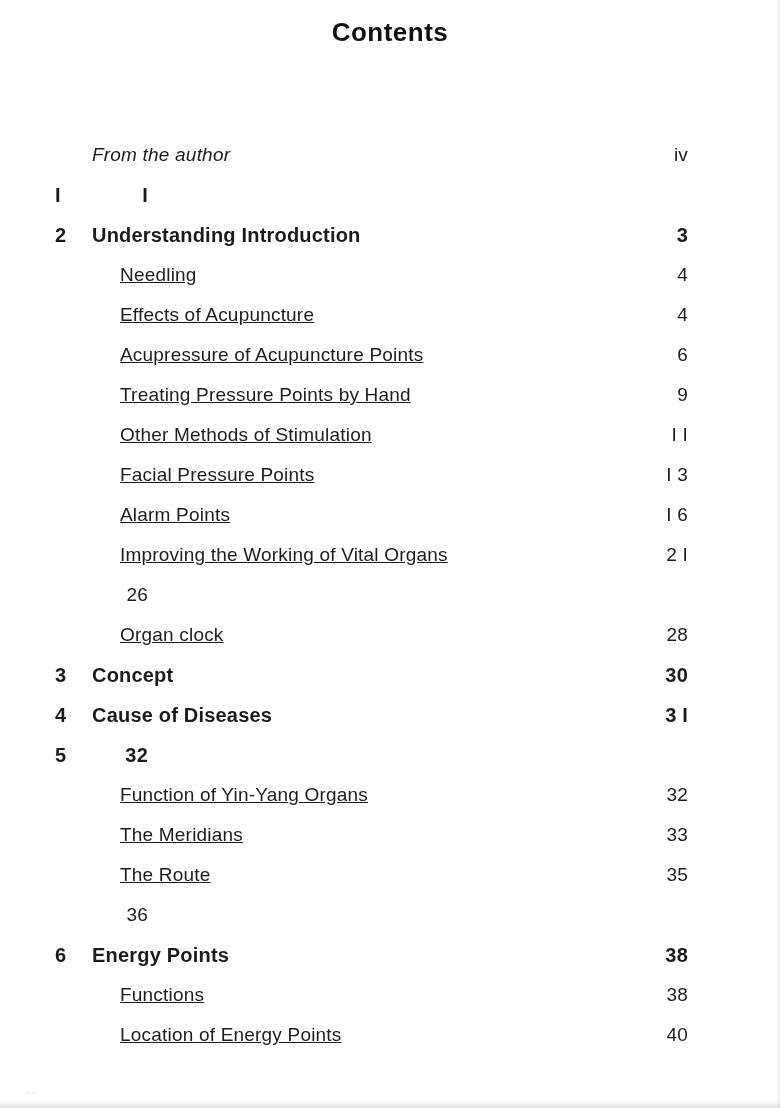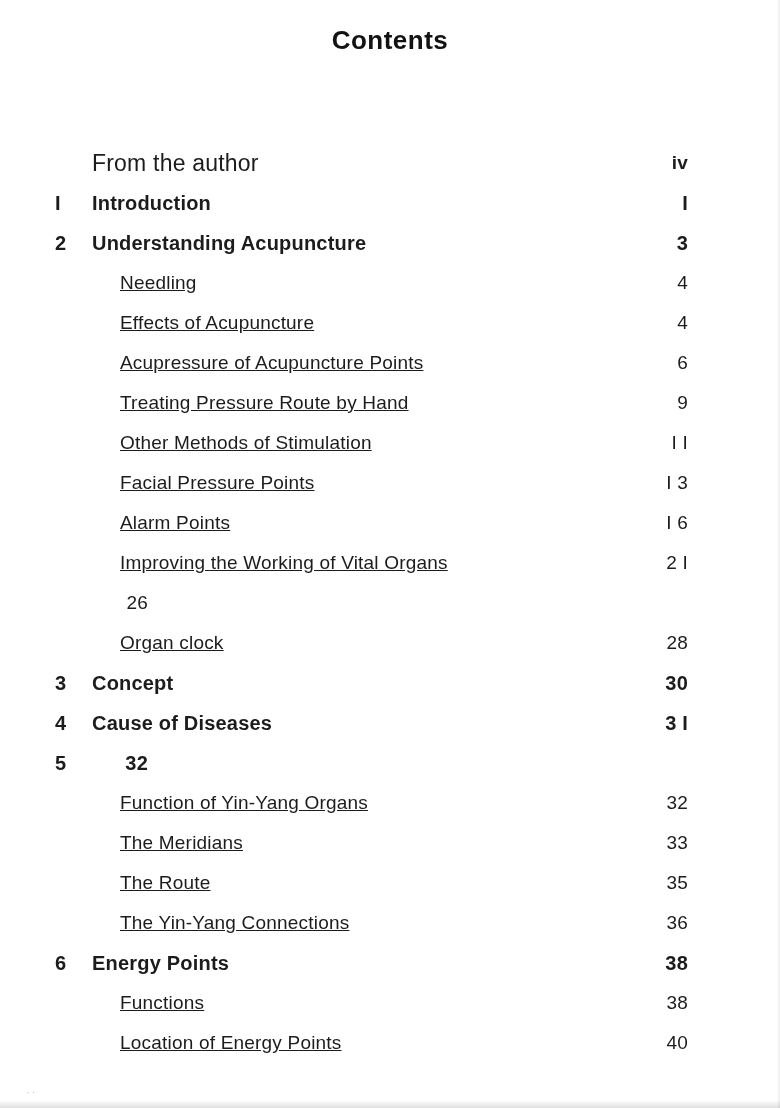--- a/index.html
+++ b/index.html
@@ -10,21 +10,21 @@
   .sheet {
     position: relative;
     width: 780px;
     height: 1108px;
     background: #ffffff;
     font-family: "Liberation Sans", "DejaVu Sans", sans-serif;
     color: #1c1c1c;
     overflow: hidden;
   }
   .title {
-    margin: 16px;
+    margin: 8px;
     padding-top: 8px;
     text-align: center;
     font-size: 26px;
     font-weight: 700;
     letter-spacing: 0.5px;
     line-height: 32px;
     color: #121212;
   }
   .toc {
     margin: 87px 92px 0 55px; 
@@ -57,24 +57,25 @@
   }
   .level-chapter .label,
   .level-chapter .pagenum {
     font-weight: 700;
   }
   .level-sub .label {
     padding-left: 28px;
     text-decoration: underline;
   }
   .level-front .label {
-    font-size: 23px;
+    font-style: italic;
+    font-size: 19px;
   }
   .level-front .pagenum {
-    font-weight: 700;
+    font-weight: 400;
   }
   
   .scan-edge-bottom {
     position: absolute;
     left: 0; right: 0; bottom: 0;
     height: 8px;
     background: linear-gradient(to bottom, rgba(0,0,0,0), rgba(0,0,0,0.12));
   }
   .scan-edge-right {
     position: absolute;
@@ -101,27 +102,26 @@
   <div class="toc">
 
       <div class="row level-front">
         <span class="num"></span>
         <span class="label">From the author</span>
         <span class="pagenum">iv</span>
       </div>
 
       <div class="row level-chapter">
         <span class="num">I</span>
-        <span class="label">Introduction</span>
         <span class="pagenum">I</span>
       </div>
 
       <div class="row level-chapter">
         <span class="num">2</span>
-        <span class="label">Understanding Acupuncture</span>
+        <span class="label">Understanding Introduction</span>
         <span class="pagenum">3</span>
       </div>
 
       <div class="row level-sub">
         <span class="num"></span>
         <span class="label">Needling</span>
         <span class="pagenum">4</span>
       </div>
 
       <div class="row level-sub">
@@ -132,21 +132,21 @@
 
       <div class="row level-sub">
         <span class="num"></span>
         <span class="label">Acupressure of Acupuncture Points</span>
         <span class="pagenum">6</span>
       </div>
 
 
       <div class="row level-sub">
         <span class="num"></span>
-        <span class="label">Treating Pressure Route by Hand</span>
+        <span class="label">Treating Pressure Points by Hand</span>
         <span class="pagenum">9</span>
       </div>
 
       <div class="row level-sub">
         <span class="num"></span>
         <span class="label">Other Methods of Stimulation</span>
         <span class="pagenum">I I</span>
       </div>
 
       <div class="row level-sub">
@@ -208,21 +208,20 @@
       </div>
 
       <div class="row level-sub">
         <span class="num"></span>
         <span class="label">The Route</span>
         <span class="pagenum">35</span>
       </div>
 
       <div class="row level-sub">
         <span class="num"></span>
-        <span class="label">The Yin-Yang Connections</span>
         <span class="pagenum">36</span>
       </div>
 
       <div class="row level-chapter">
         <span class="num">6</span>
         <span class="label">Energy Points</span>
         <span class="pagenum">38</span>
       </div>
 
       <div class="row level-sub">

